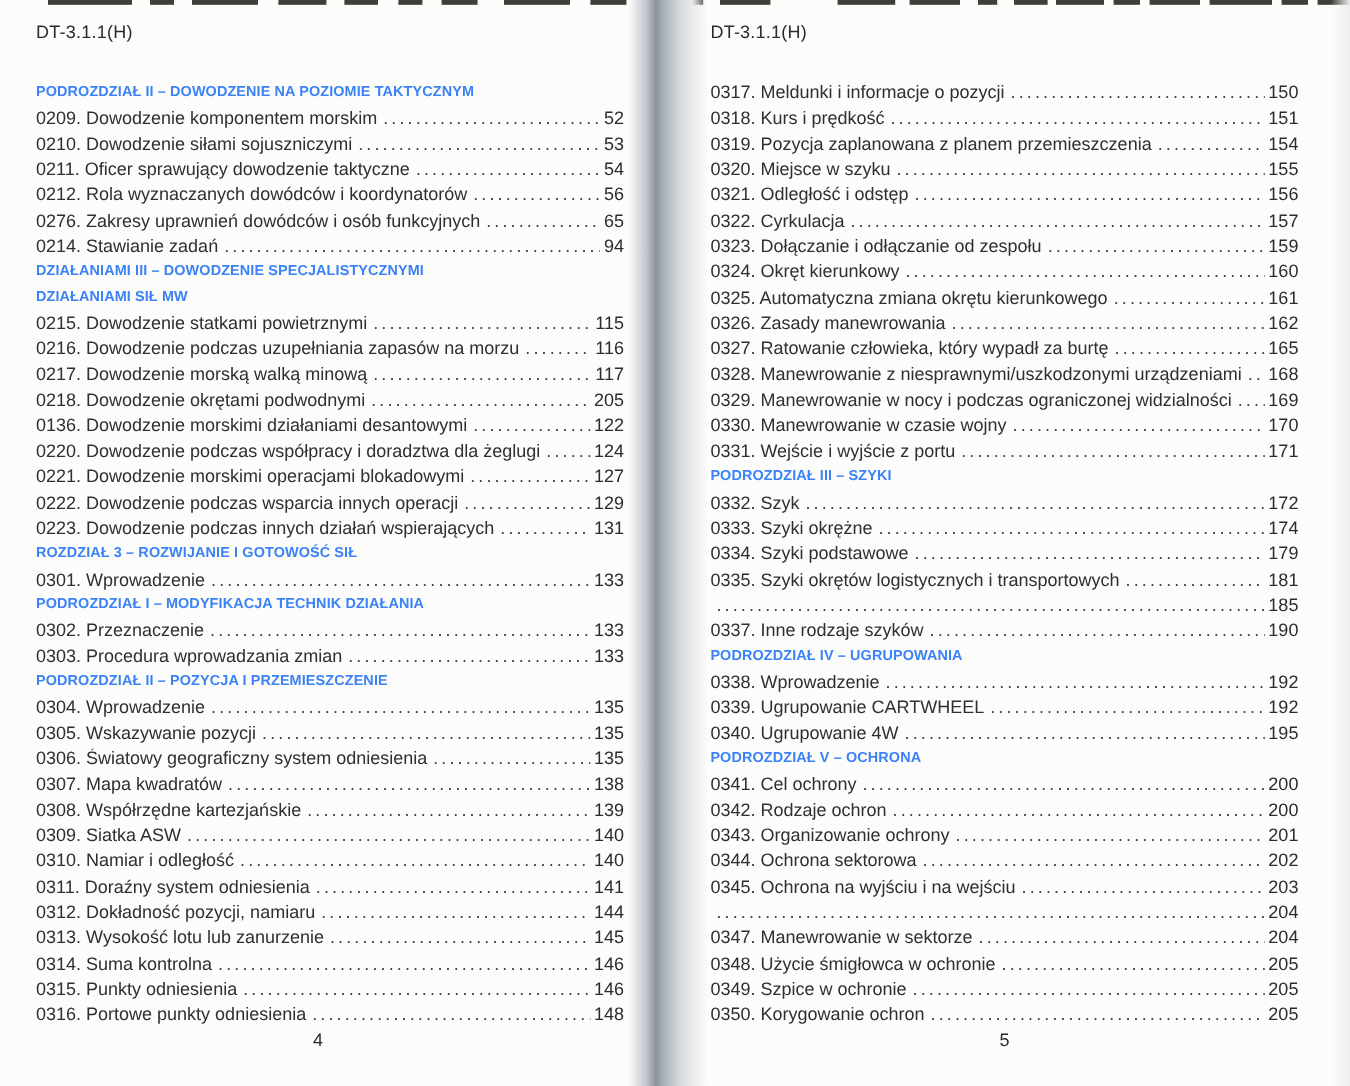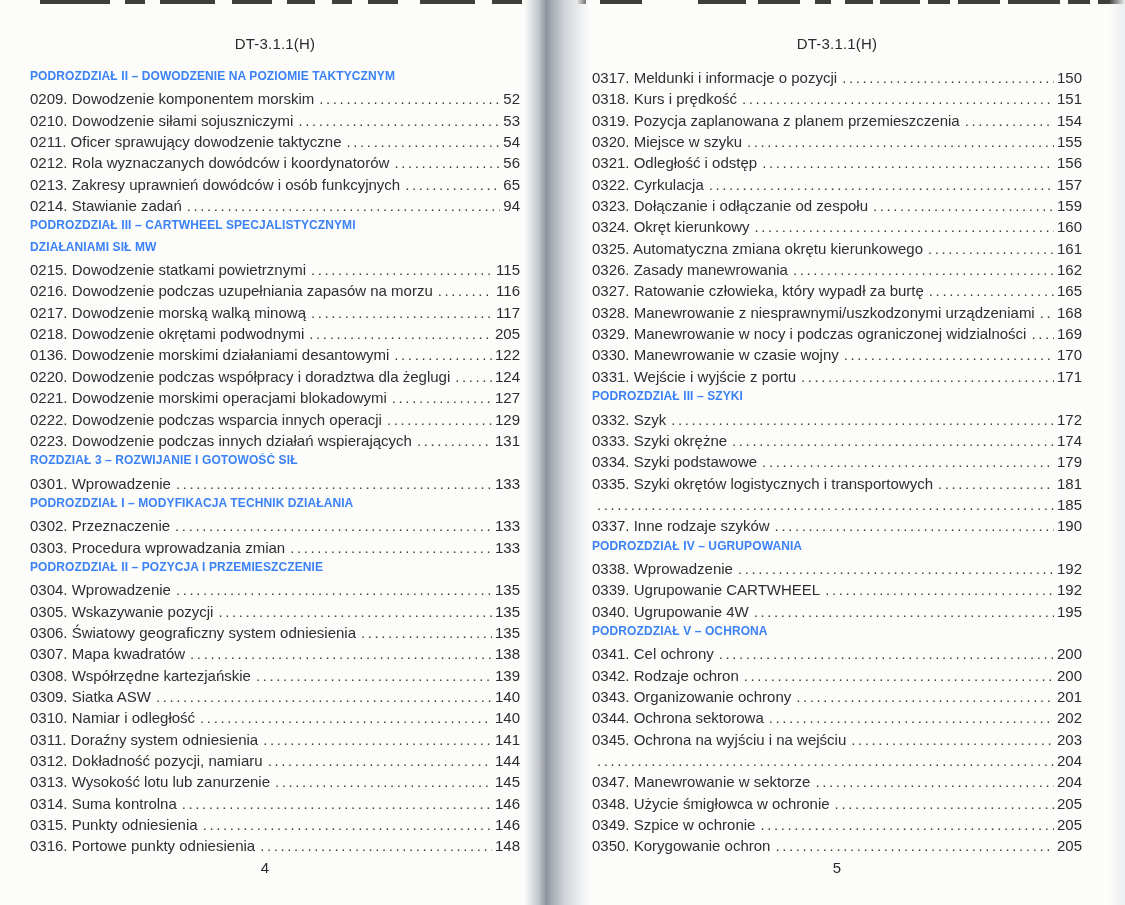--- a/index.html
+++ b/index.html
@@ -18,21 +18,21 @@
     background:linear-gradient(to right,
       rgba(230,232,235,0) 0%, #c3c7ce 22%, #8d939d 34%, #aab0b8 44%,
       #d2d5da 62%, #e7e9ec 80%, rgba(252,252,250,0) 100%);
   }
   
   .right-edge {
     position:absolute; top:0; right:0; width:16px; height:905px;
     background:linear-gradient(to right, rgba(252,252,250,0), #eceef0);
   }
   .hdr {
-    position:absolute; top:35px; width:490px; text-align:center;
+    position:absolute; top:19px; width:490px; text-align:left;
     color:#2b2b2b; font-size:15px; letter-spacing:.2px;
   }
   .hdr.left  { left:30px; }
   .hdr.right { left:592px; }
   .toc { position:absolute; top:69px; width:490px; }
   .toc.left  { left:30px; }
   .toc.right { left:592px; }
   .row { display:flex; align-items:baseline; height:21.35px; white-space:nowrap; overflow:hidden; }
   .row.heading { font-weight:bold; color:#3b82f6; font-size:12px; letter-spacing:.1px; }
   .row .t   { flex:0 0 auto; }
@@ -99,30 +99,30 @@
       <span class="t">0211. Oficer sprawujący dowodzenie taktyczne</span>
       <span class="dots"></span>
       <span class="pg">54</span>
     </div>
     <div class="row entry">
       <span class="t">0212. Rola wyznaczanych dowódców i koordynatorów</span>
       <span class="dots"></span>
       <span class="pg">56</span>
     </div>
     <div class="row entry">
-      <span class="t">0213. Zakresy uprawnień dowódców i osób funkcyjnych</span>
+      <span class="t">0276. Zakresy uprawnień dowódców i osób funkcyjnych</span>
       <span class="dots"></span>
       <span class="pg">65</span>
     </div>
     <div class="row entry">
       <span class="t">0214. Stawianie zadań</span>
       <span class="dots"></span>
       <span class="pg">94</span>
     </div>
-    <div class="row heading">PODROZDZIAŁ III – CARTWHEEL SPECJALISTYCZNYMI</div>
+    <div class="row heading">DZIAŁANIAMI III – DOWODZENIE SPECJALISTYCZNYMI</div>
     <div class="row heading">DZIAŁANIAMI SIŁ MW</div>
     <div class="row entry">
       <span class="t">0215. Dowodzenie statkami powietrznymi</span>
       <span class="dots"></span>
       <span class="pg">115</span>
     </div>
     <div class="row entry">
       <span class="t">0216. Dowodzenie podczas uzupełniania zapasów na morzu</span>
       <span class="dots"></span>
       <span class="pg">116</span>

